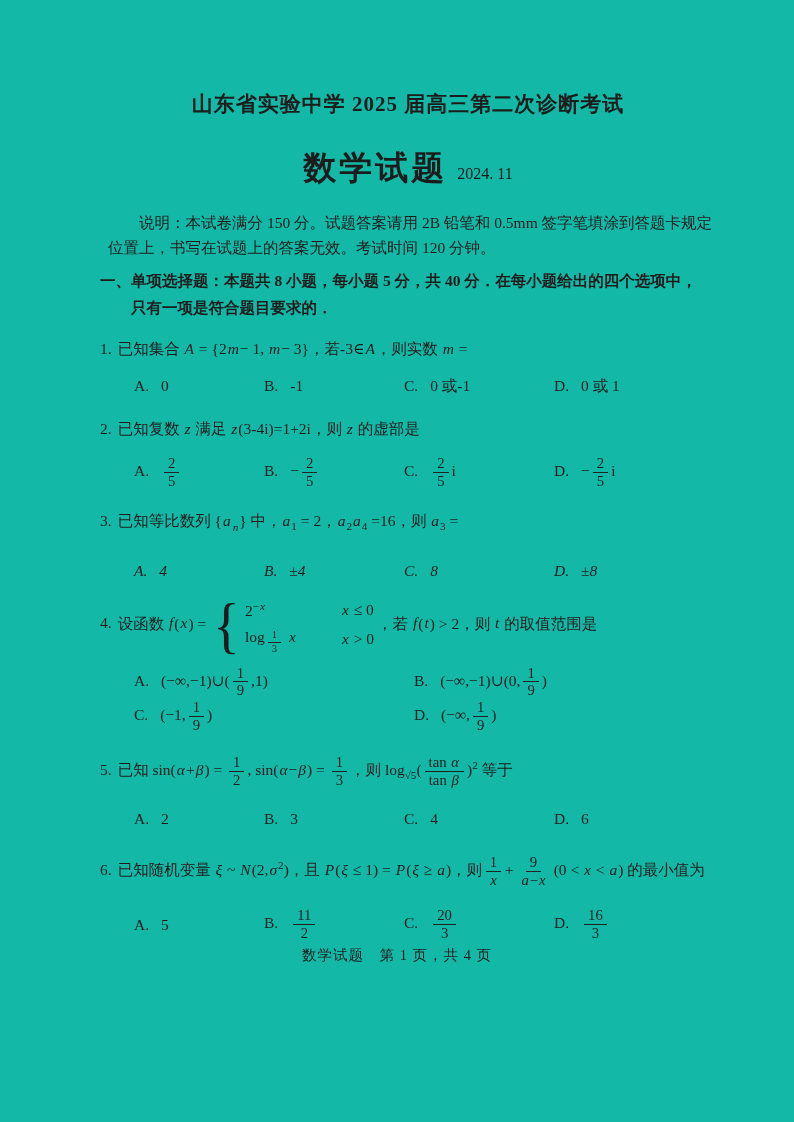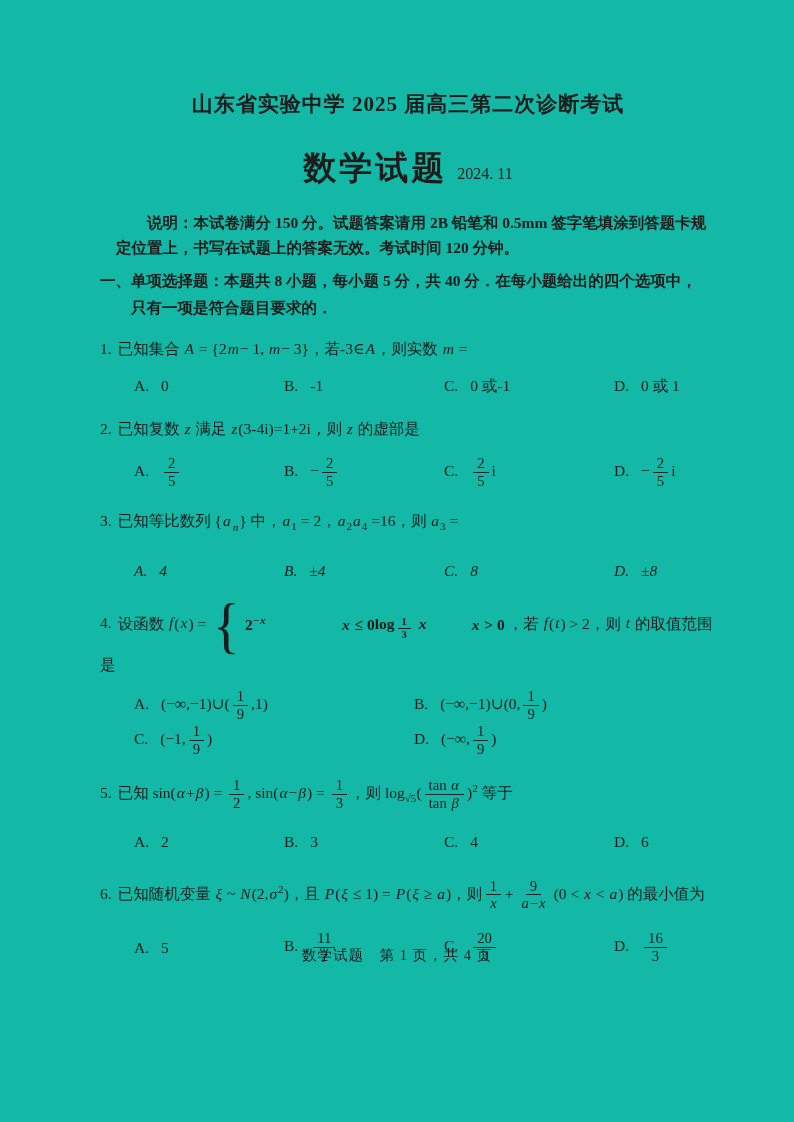--- a/index.html
+++ b/index.html
@@ -27,40 +27,39 @@
   .title-main{
     font-size:33px;
     font-weight:bold;
     letter-spacing:3px;
   }
   .title-date{
     font-size:16px;
     margin-left:10px;
   }
   .notice{
-    margin:20px 0 0 16px;
+    margin:20px 0 0 8px;
     line-height:1.6;
     text-indent:2em;
-    font-weight:bold;
   }
   .section-header{
     margin-top:6px;
     font-weight:bold;
     line-height:1.75;
   }
   .section-header .indent{ padding-left:2em; }
 
   .question{ margin-top:16px; line-height:1.5; }
   .q2,.q3,.q5{ margin-top:20px; }
   .q4{ margin-top:14px; }
   .q6{ margin-top:24px; }
   .qnum{ margin-right:6px; }
 
   .options{ margin-top:14px; }
-  .options.row4{ display:flex; align-items:center; padding-left:34px;gap:20px; }
+  .options.row4{ display:flex; align-items:center; padding-left:34px; }
   .row4 .opt0{ width:130px; }
   .row4 .opt1{ width:140px; }
   .row4 .opt2{ width:150px; }
   .row4 .opt3{ flex:1; }
   .options.grid2{ display:flex; flex-wrap:wrap; align-items:center; padding-left:34px; margin-top:12px; }
   .grid2 .option{ width:280px; }
   .q3 .options{ margin-top:24px;font-style:italic; }
   .q5 .options{ margin-top:18px; }
   .q6 .options{ margin-top:18px; }
   .olabel{ margin-right:12px; }
@@ -74,21 +73,21 @@
     font-size:0.95em;
   }
   .frac .num{ padding:0 4px; border-bottom:1.2px solid #222; }
   .frac .den{ padding:0 4px; }
   sub .frac{ vertical-align:top; }
   .cases{ display:inline-flex; align-items:center; vertical-align:middle; margin:0 3px; }
   .cases .brace{
     font-size:56px; font-weight:300; line-height:1;
     margin-right:5px; transform:scaleY(1.08);
   }
-  .cases .rows{ display:inline-flex; row-gap:3px;font-weight:bold; }
+  .cases .rows{ display:inline-flex; flex-direction:column; row-gap:3px; }
   .crow{ display:flex; column-gap:24px; align-items:center; }
   .crow .expr{ min-width:72px; display:inline-block; }
 
   .footer{
     position:absolute; left:0; right:0; top:946px;
     text-align:center; font-size:14.5px; letter-spacing:1px;
   }
 </style>
 </head>
 <body>

